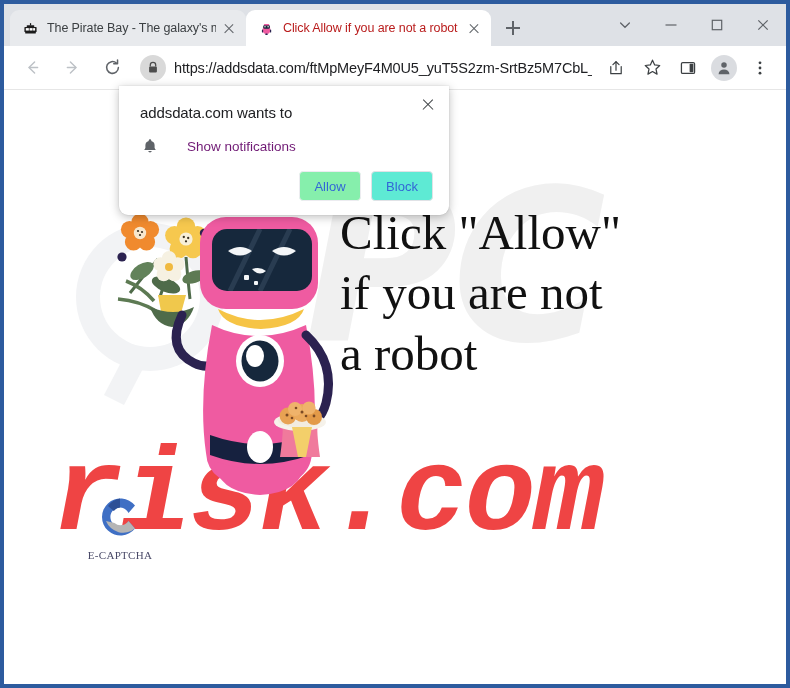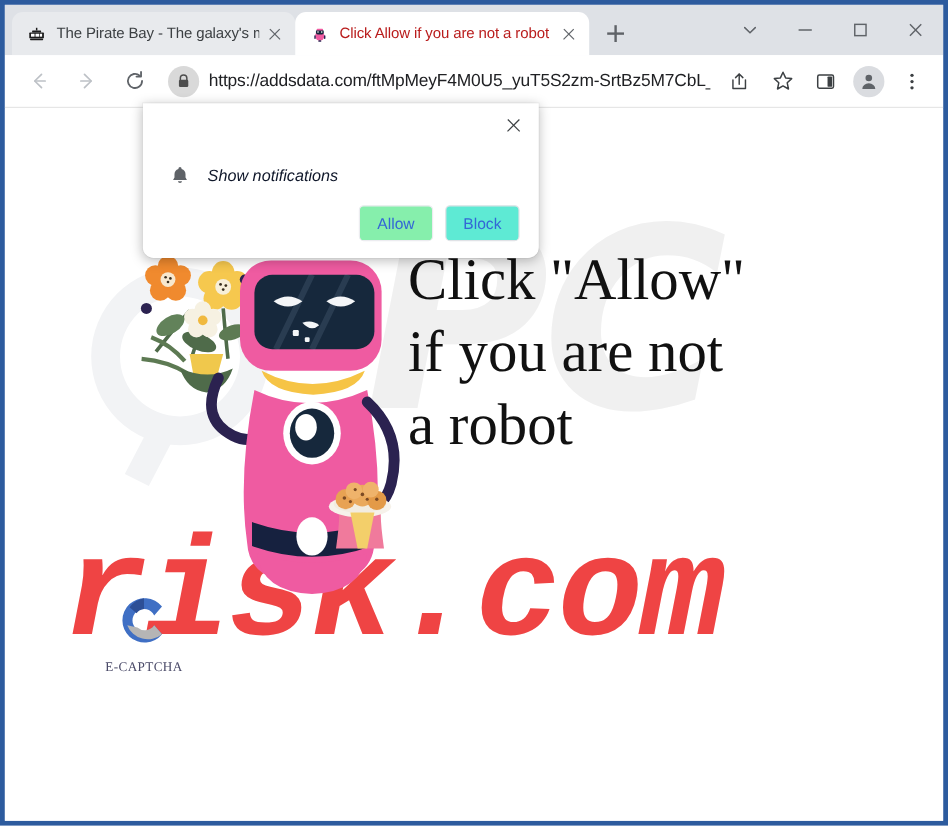--- a/index.html
+++ b/index.html
@@ -295,24 +295,23 @@
     letter-spacing: -0.1px;
   }
   #dialog-perm-row {
     position: absolute;
     left: 22px; top: 51px;
     display: flex;
     align-items: center;
   }
   #bell-icon { width: 18px; height: 18px; flex: 0 0 18px; }
   #dialog-perm-label {
-    margin-left: 14px;
+    margin-left: 28px;
     font-size: 13.5px;
-    color: #0f172a;
-    font-style: italic;
+    color: #701a75;
   }
   #dialog-actions {
     position: absolute;
     right: 16px; bottom: 14px;
     display: flex;
     gap: 10px;
   }
   .dlg-btn {
     min-width: 62px;
     height: 30px;
@@ -597,20 +596,21 @@
         <path d="M41 14.5 A18.5 18.5 0 1 0 41 37.5 L34.5 30 A9.5 9.5 0 1 1 34.5 22 Z" fill="#3f6fc4"></path>
         <path d="M12 30 A18.5 18.5 0 0 0 41 37.5 L34.5 30 A9.5 9.5 0 0 1 20.5 32 Z" fill="#b5b5b5"></path>
         <path d="M14 15 A18.5 18.5 0 0 1 26 7.5 L26 16.5 A9.5 9.5 0 0 0 19.8 20 Z" fill="#2d4f96"></path>
       </svg>
       <div id="captcha-logo-label">E-CAPTCHA</div>
     </div>
   </div>
 
   <div id="permission-dialog">
     <div id="dialog-close"></div>
+    <div id="dialog-title">addsdata.com wants to</div>
 
     <div id="dialog-perm-row">
       <span id="bell-icon">
         <svg width="18" height="18" viewBox="0 0 18 18">
           <path d="M9 2.2 a1.3 1.3 0 0 1 1.3 1.3 v0.4 a4.6 4.6 0 0 1 3.3 4.4 v2.6 l1.2 2.1 H3.2 l1.2 -2.1 V8.3 a4.6 4.6 0 0 1 3.3 -4.4 V3.5 A1.3 1.3 0 0 1 9 2.2 Z" fill="#5f6368"></path>
           <path d="M7.2 14 a1.85 1.85 0 0 0 3.6 0 Z" fill="#5f6368"></path>
         </svg>
       </span>
       <span id="dialog-perm-label">Show notifications</span>
     </div>

